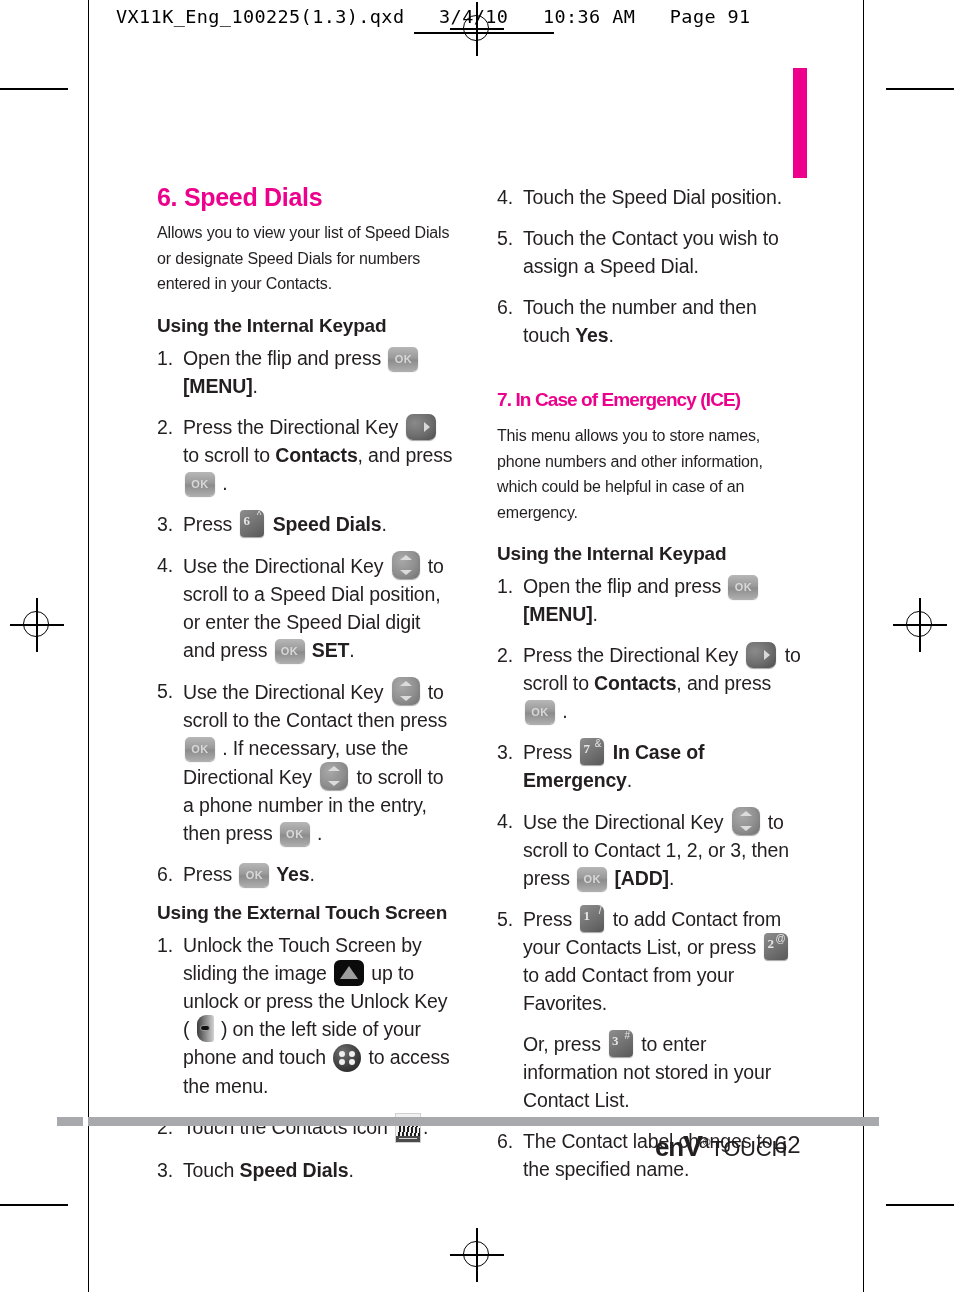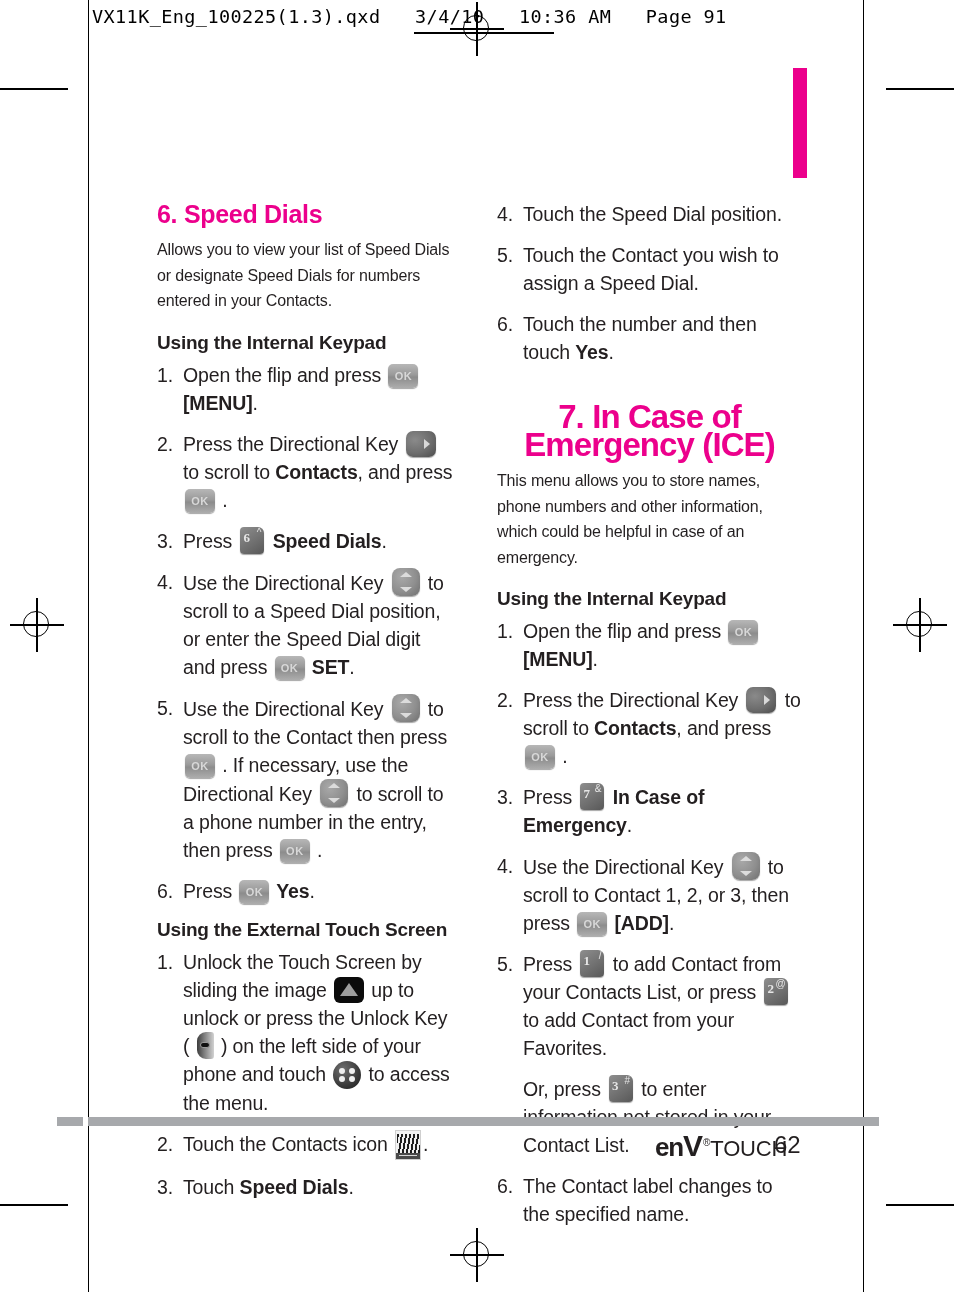--- a/index.html
+++ b/index.html
@@ -46,21 +46,21 @@
     position: absolute; left: 13px; top: 13px;
     width: 26px; height: 26px;
     border: 1.3px solid #000;
     border-radius: 50%;
     box-sizing: border-box;
   }
 
   
   .qxd-header {
     position: absolute;
-    left: 92px; top: 6px;
+    left: 116px; top: 6px;
     font-family: "DejaVu Sans Mono", "Liberation Mono", monospace;
     font-size: 18.5px;
     letter-spacing: 0.4px;
     color: #000;
     white-space: pre;
   }
   .qxd-underline {
     position: absolute;
     left: 414px; top: 32px;
     width: 140px; height: 1.5px;
@@ -71,37 +71,37 @@
   .edge-tab {
     position: absolute;
     left: 793px; top: 68px;
     width: 14px; height: 110px;
     background: #ec008c;
   }
 
   
   .col {
     position: absolute;
-    top: 200px;
+    top: 183px;
     width: 298px;
     color: #231f20;
   }
   .col-left  { left: 157px; }
   .col-right { left: 497px; width: 305px; }
 
   h2.section {
     font-family: "Liberation Sans", sans-serif;
     font-weight: bold;
     font-size: 25px;
     line-height: 28px;
     color: #ec008c;
     margin: 0 0 9px 0;
     letter-spacing: -0.3px;
   }
-  h2.section.tight { letter-spacing: -0.9px; font-size: 33px; text-align: center;}
+  h2.section.tight { letter-spacing: -0.9px; font-size: 19px;}
 
   p.intro {
     margin: 0 0 17px 0;
     font-size: 16px;
     line-height: 25.5px;
     letter-spacing: -0.15px;
   }
 
   h3.subhead {
     margin: 0 0 6px 0;

